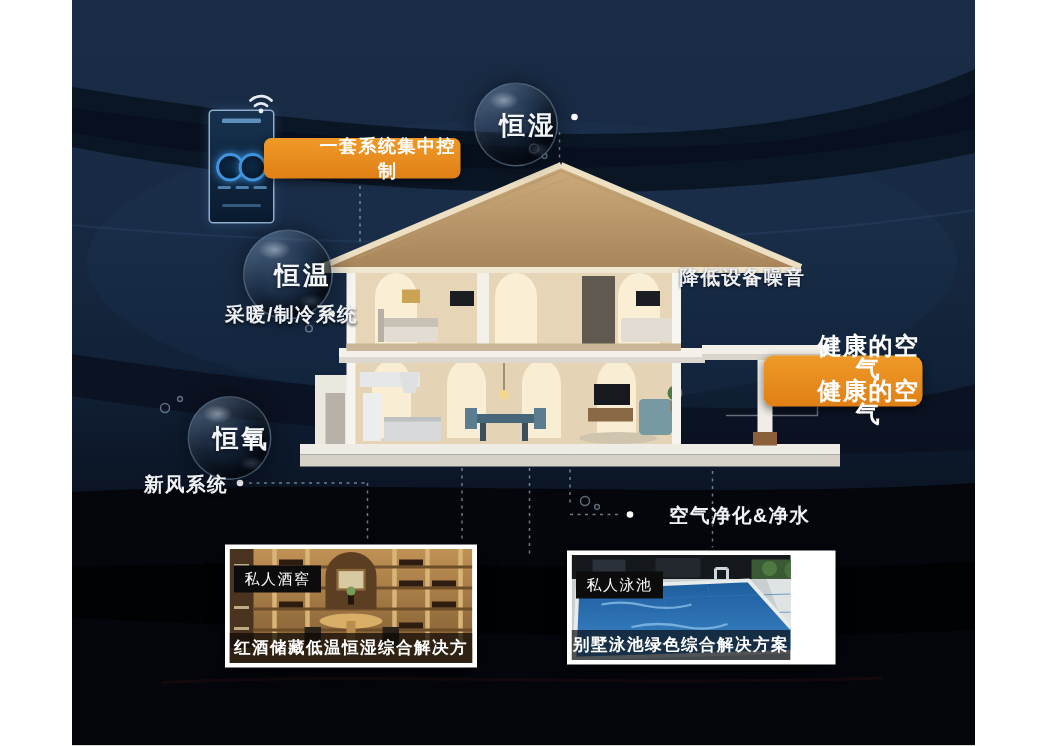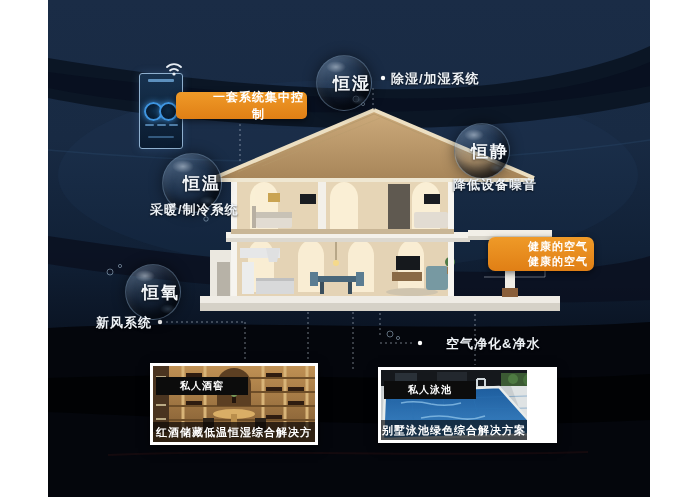--- a/index.html
+++ b/index.html
@@ -22,36 +22,36 @@
   .bubble span{position:relative;color:#f4f7fa;font-weight:bold;font-size:17px;letter-spacing:2px;
     text-shadow:0 1px 3px rgba(0,0,0,0.6);}
 
   .annotation{position:absolute;color:#eef2f6;font-weight:bold;font-size:13px;letter-spacing:1px;
     text-shadow:0 1px 2px rgba(0,0,0,0.7);white-space:nowrap;}
 
   .orange-pill{position:absolute;background:linear-gradient(180deg,#ef9a28,#e07f15);color:#fff;
     font-weight:bold;border-radius:5px;display:flex;align-items:center;justify-content:center;
     box-shadow:0 2px 6px rgba(0,0,0,0.5);text-align:center;padding-left:34px;}
   #orange-label-1{left:176px;top:92px;width:97px;height:27px;font-size:12px;letter-spacing:1px;}
-  #orange-box-2{left:488px;top:237px;width:72px;height:34px;font-size:11px;line-height:15px;
+  #orange-box-2{left:509px;top:237px;width:72px;height:34px;font-size:16px;line-height:15px;
     flex-direction:column;letter-spacing:1px;border-radius:7px;}
 
   
   #control-panel{position:absolute;left:139px;top:73px;width:42px;height:74px;border:1px solid #8fb0cf;
     border-radius:3px;background:linear-gradient(180deg,#17324f,#0a1b30);box-shadow:0 0 8px rgba(80,140,200,0.25);}
   .cp-header{position:absolute;left:8px;top:5px;width:26px;height:3px;background:#5d90bd;border-radius:1px;}
   .cp-knob{position:absolute;top:28px;width:15px;height:15px;border-radius:50%;border:2px solid #3f95e0;
     background:radial-gradient(circle at 50% 45%,#0c2a47,#061527);box-shadow:0 0 6px rgba(70,160,240,0.8);}
   .cp-row{position:absolute;height:2px;background:#4f7ea8;border-radius:1px;}
 
   
   .photo-card{position:absolute;background:#fff;padding:3px;box-shadow:0 3px 10px rgba(0,0,0,0.6);}
   .photo-inner{position:relative;overflow:hidden;}
-  .card-tag{position:absolute;left:3px;top:11px;background:#0c0c0c;color:#fff;font-size:10px;font-weight:bold;
-    padding:2px 24px;letter-spacing:1px;font-family:"Liberation Serif",serif;}
+  .card-tag{position:absolute;left:3px;top:11px;background:#0c0c0c;color:#fff;font-size:10px;font-weight:normal;
+    padding:2px 7px;letter-spacing:1px;font-family:"Liberation Serif",serif;}
   .card-caption{position:absolute;left:0;right:0;bottom:0;height:20px;line-height:20px;text-align:center;
     background:rgba(14,9,6,0.72);color:#fff;font-size:11px;font-weight:bold;letter-spacing:1px;
     font-family:"Liberation Serif",serif;}
   #card-pool .card-caption{background:rgba(8,10,14,0.68);}
 </style>
 </head>
 <body>
 
 <div id="stage">
 
@@ -215,31 +215,27 @@
     <span>一套系统集中控制</span>
   </div>
   <div id="orange-box-2" class="orange-pill">
     <span>健康的空气</span>
     <span>健康的空气</span>
   </div>
 
   <div class="bubble" style="left:316px;top:55px;width:54px;height:54px;">
     <span>恒湿</span>
     </div>
-  <div class="bubble" style="left:454px;top:123px;width:54px;height:54px;">
-    <span>恒静</span>
-    </div>
   <div class="bubble" style="left:162px;top:153px;width:58px;height:58px;">
     <span>恒温</span>
     </div>
   <div class="bubble" style="left:125px;top:264px;width:54px;height:54px;">
     <span>恒氧</span>
     </div>
 
-  <div class="annotation" style="left:391px;top:70px;">除湿/加湿系统</div>
   <div class="annotation" style="left:453px;top:176px;">降低设备噪音</div>
   <div class="annotation" style="left:150px;top:201px;">采暖/制冷系统</div>
   <div class="annotation" style="left:96px;top:314px;">新风系统</div>
   <div class="annotation" style="left:426px;top:335px;margin-left:20px;">空气净化&amp;净水</div>
 
   <div id="card-cellar" class="photo-card" style="left:150px;top:363px;width:162px;height:76px;">
     <div class="photo-inner" style="width:162px;height:76px;">
       <svg width="162" height="76" viewBox="0 0 162 76">
         <rect width="162" height="76" fill="url(#woodGrad)"></rect>
         <rect x="0" y="0" width="16" height="76" fill="#4a3420"></rect>

